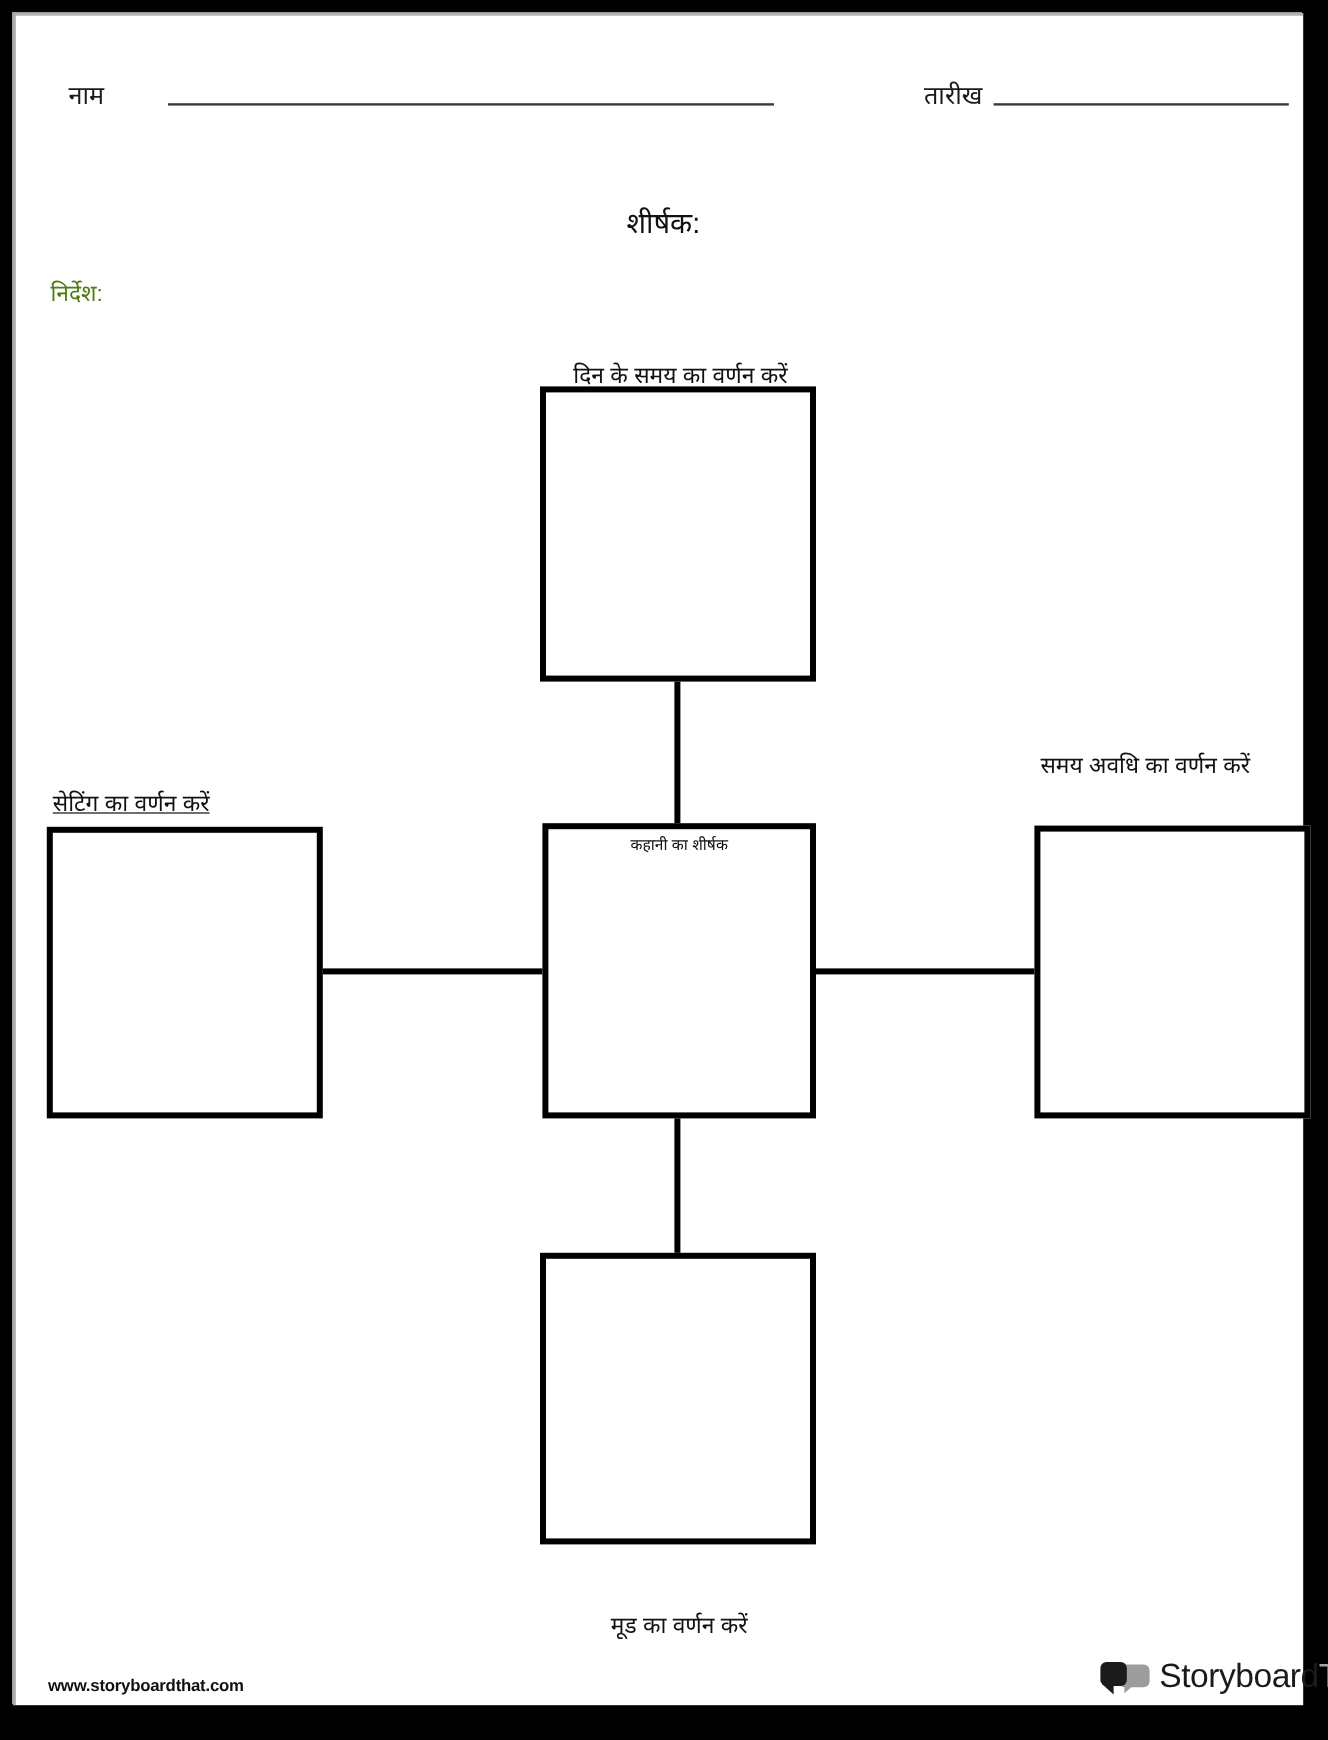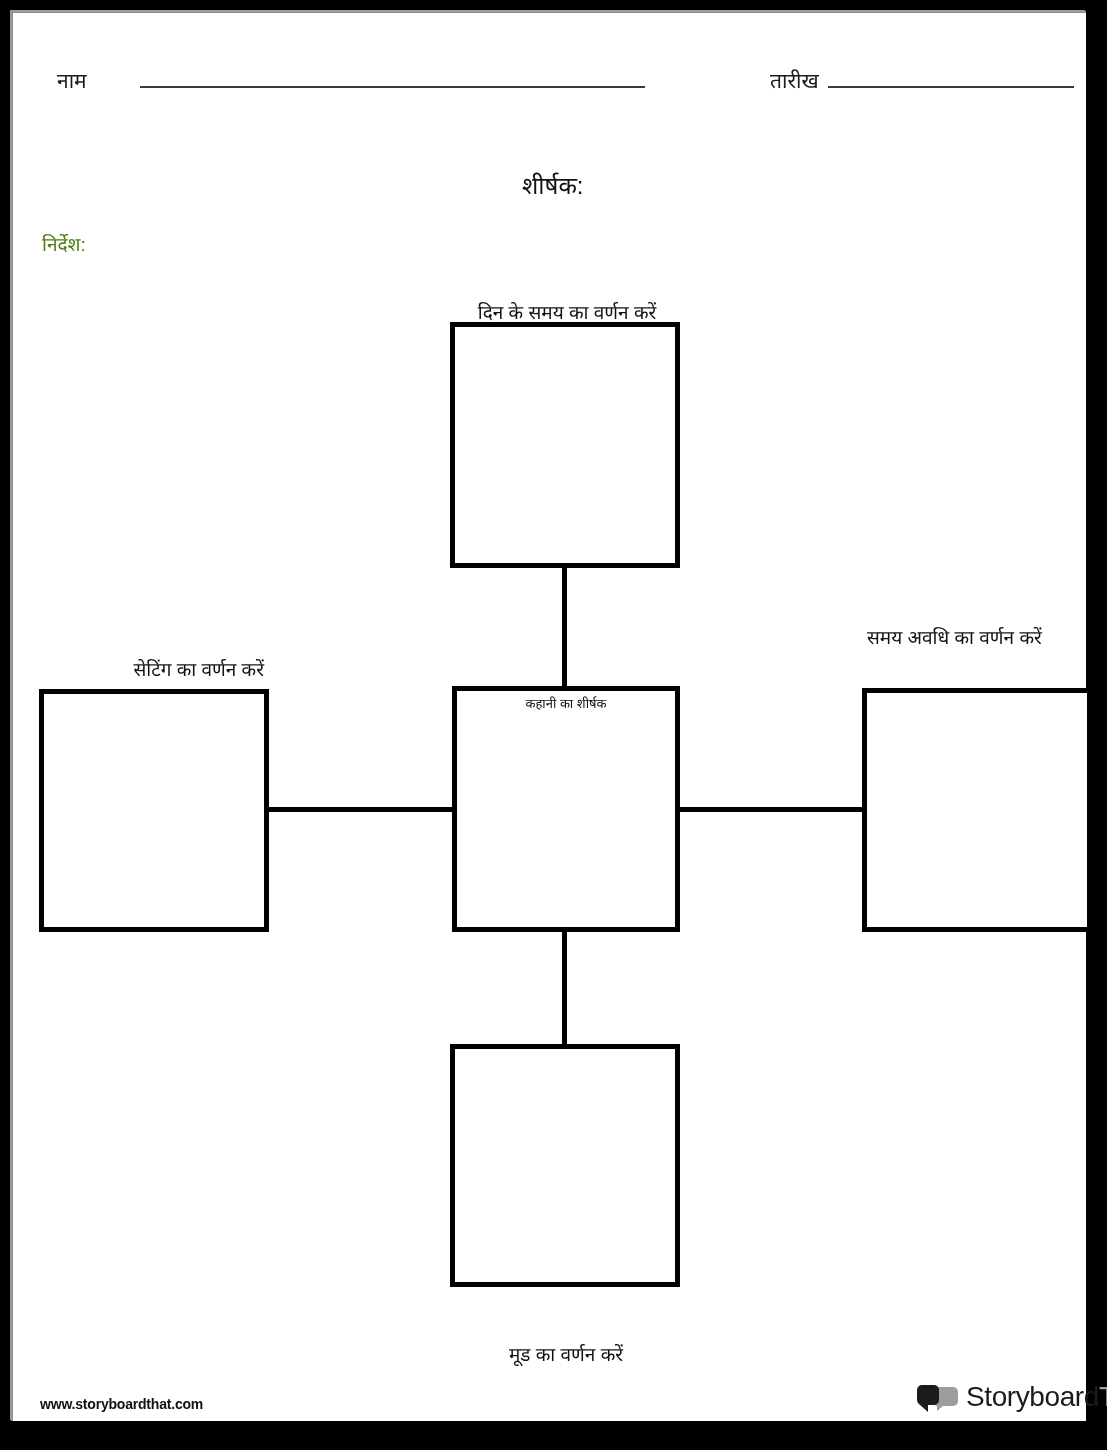--- a/index.html
+++ b/index.html
@@ -119,21 +119,21 @@
     width: 204px;
     text-align: center;
     font-size: 13px;
     color: #111111;
     white-space: nowrap;
     z-index: 5;
   }
 
   
   #box-left     { left: 27px;  top: 677px;  width: 230px; height: 243px; }
-  #label-left   { left: 32px;  top: 644px;  width: 220px; text-align: right; }
+  #label-left   { left: 32px;  top: 644px;  width: 220px; text-align: left; text-decoration: underline; }
   #conn-left    { left: 254px; top: 795px;  width: 190px; height: 5px; }
 
   
   #box-right    { left: 850px; top: 676px;  width: 230px; height: 244px; }
   #label-right  { left: 855px; top: 612px;  width: 224px; text-align: left; }
   #conn-right   { left: 665px; top: 795px;  width: 190px; height: 5px; }
 
   
   #box-bottom   { left: 438px; top: 1032px; width: 230px; height: 243px; }
   #label-bottom { left: 448px; top: 1281px; width: 212px; text-align: center; margin-top: 48px; }

